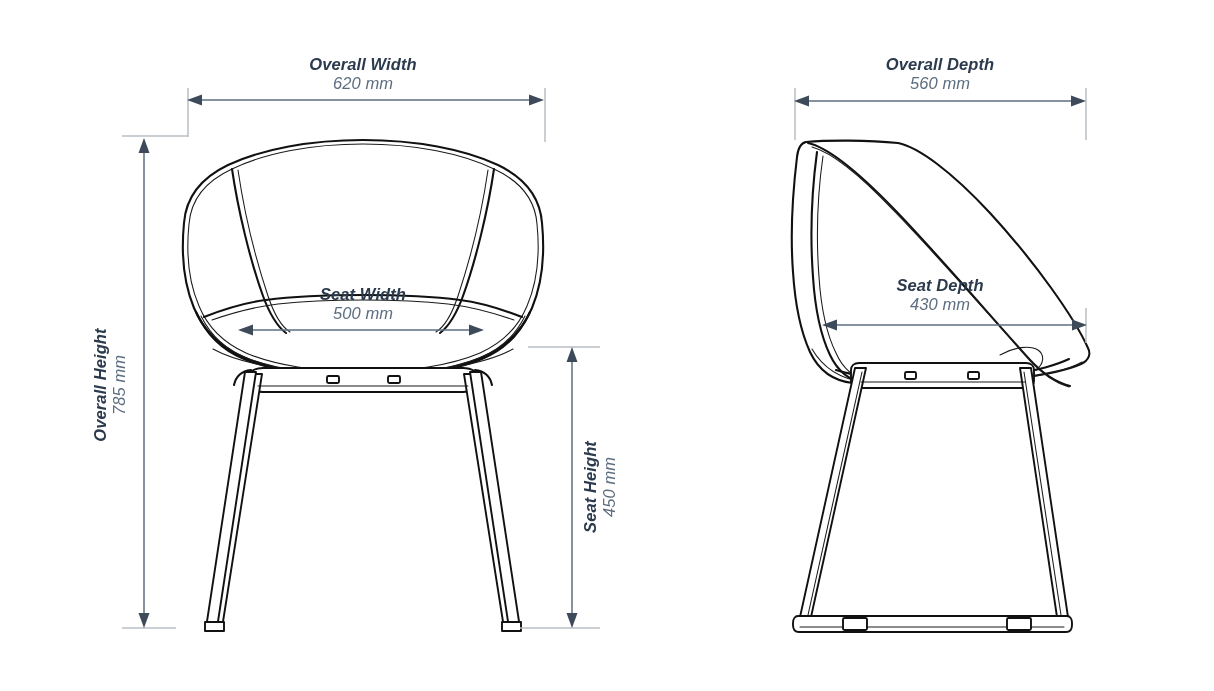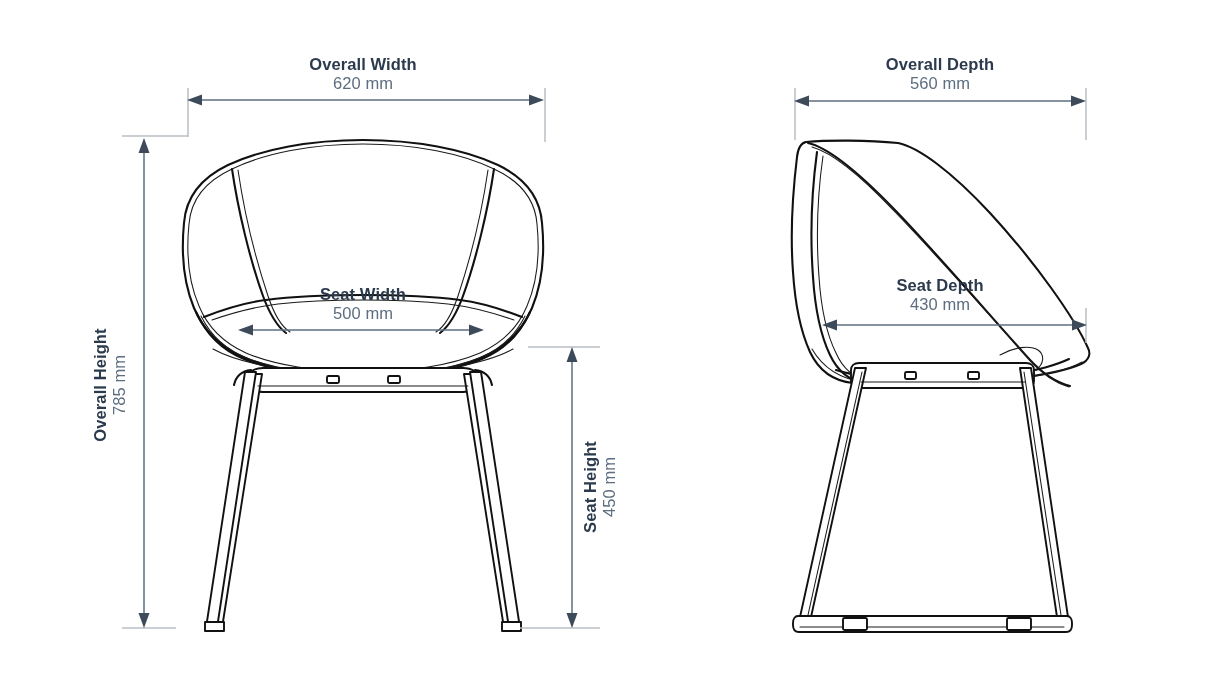--- a/index.html
+++ b/index.html
@@ -14,20 +14,21 @@
     font-family: "Liberation Sans", "DejaVu Sans", sans-serif;
     overflow: hidden;
     position: relative;
   }
   #drawing-root {
     position: absolute;
     top: 0;
     left: 0;
     width: 1214px;
     height: 691px;
+    font-style: italic;
   }
   svg.spec-sheet {
     display: block;
     width: 1214px;
     height: 691px;
     background: #ffffff;
   }
   .dim-label-title {
     font-family: "Liberation Sans", "DejaVu Sans", sans-serif;
     font-size: 16.5px;

